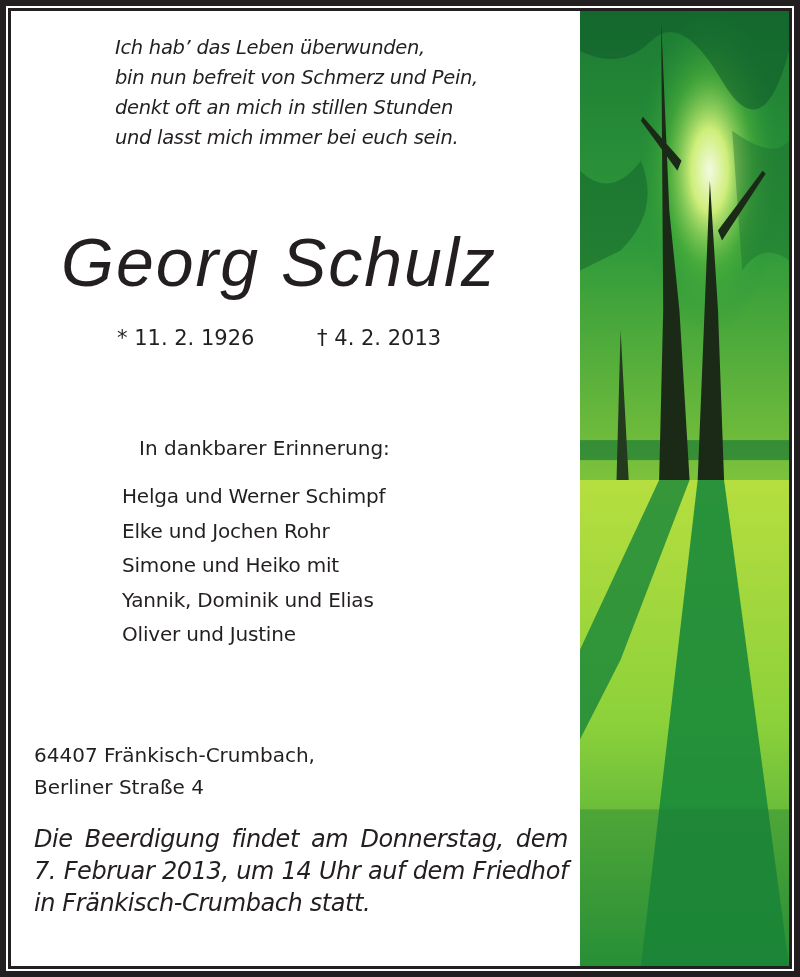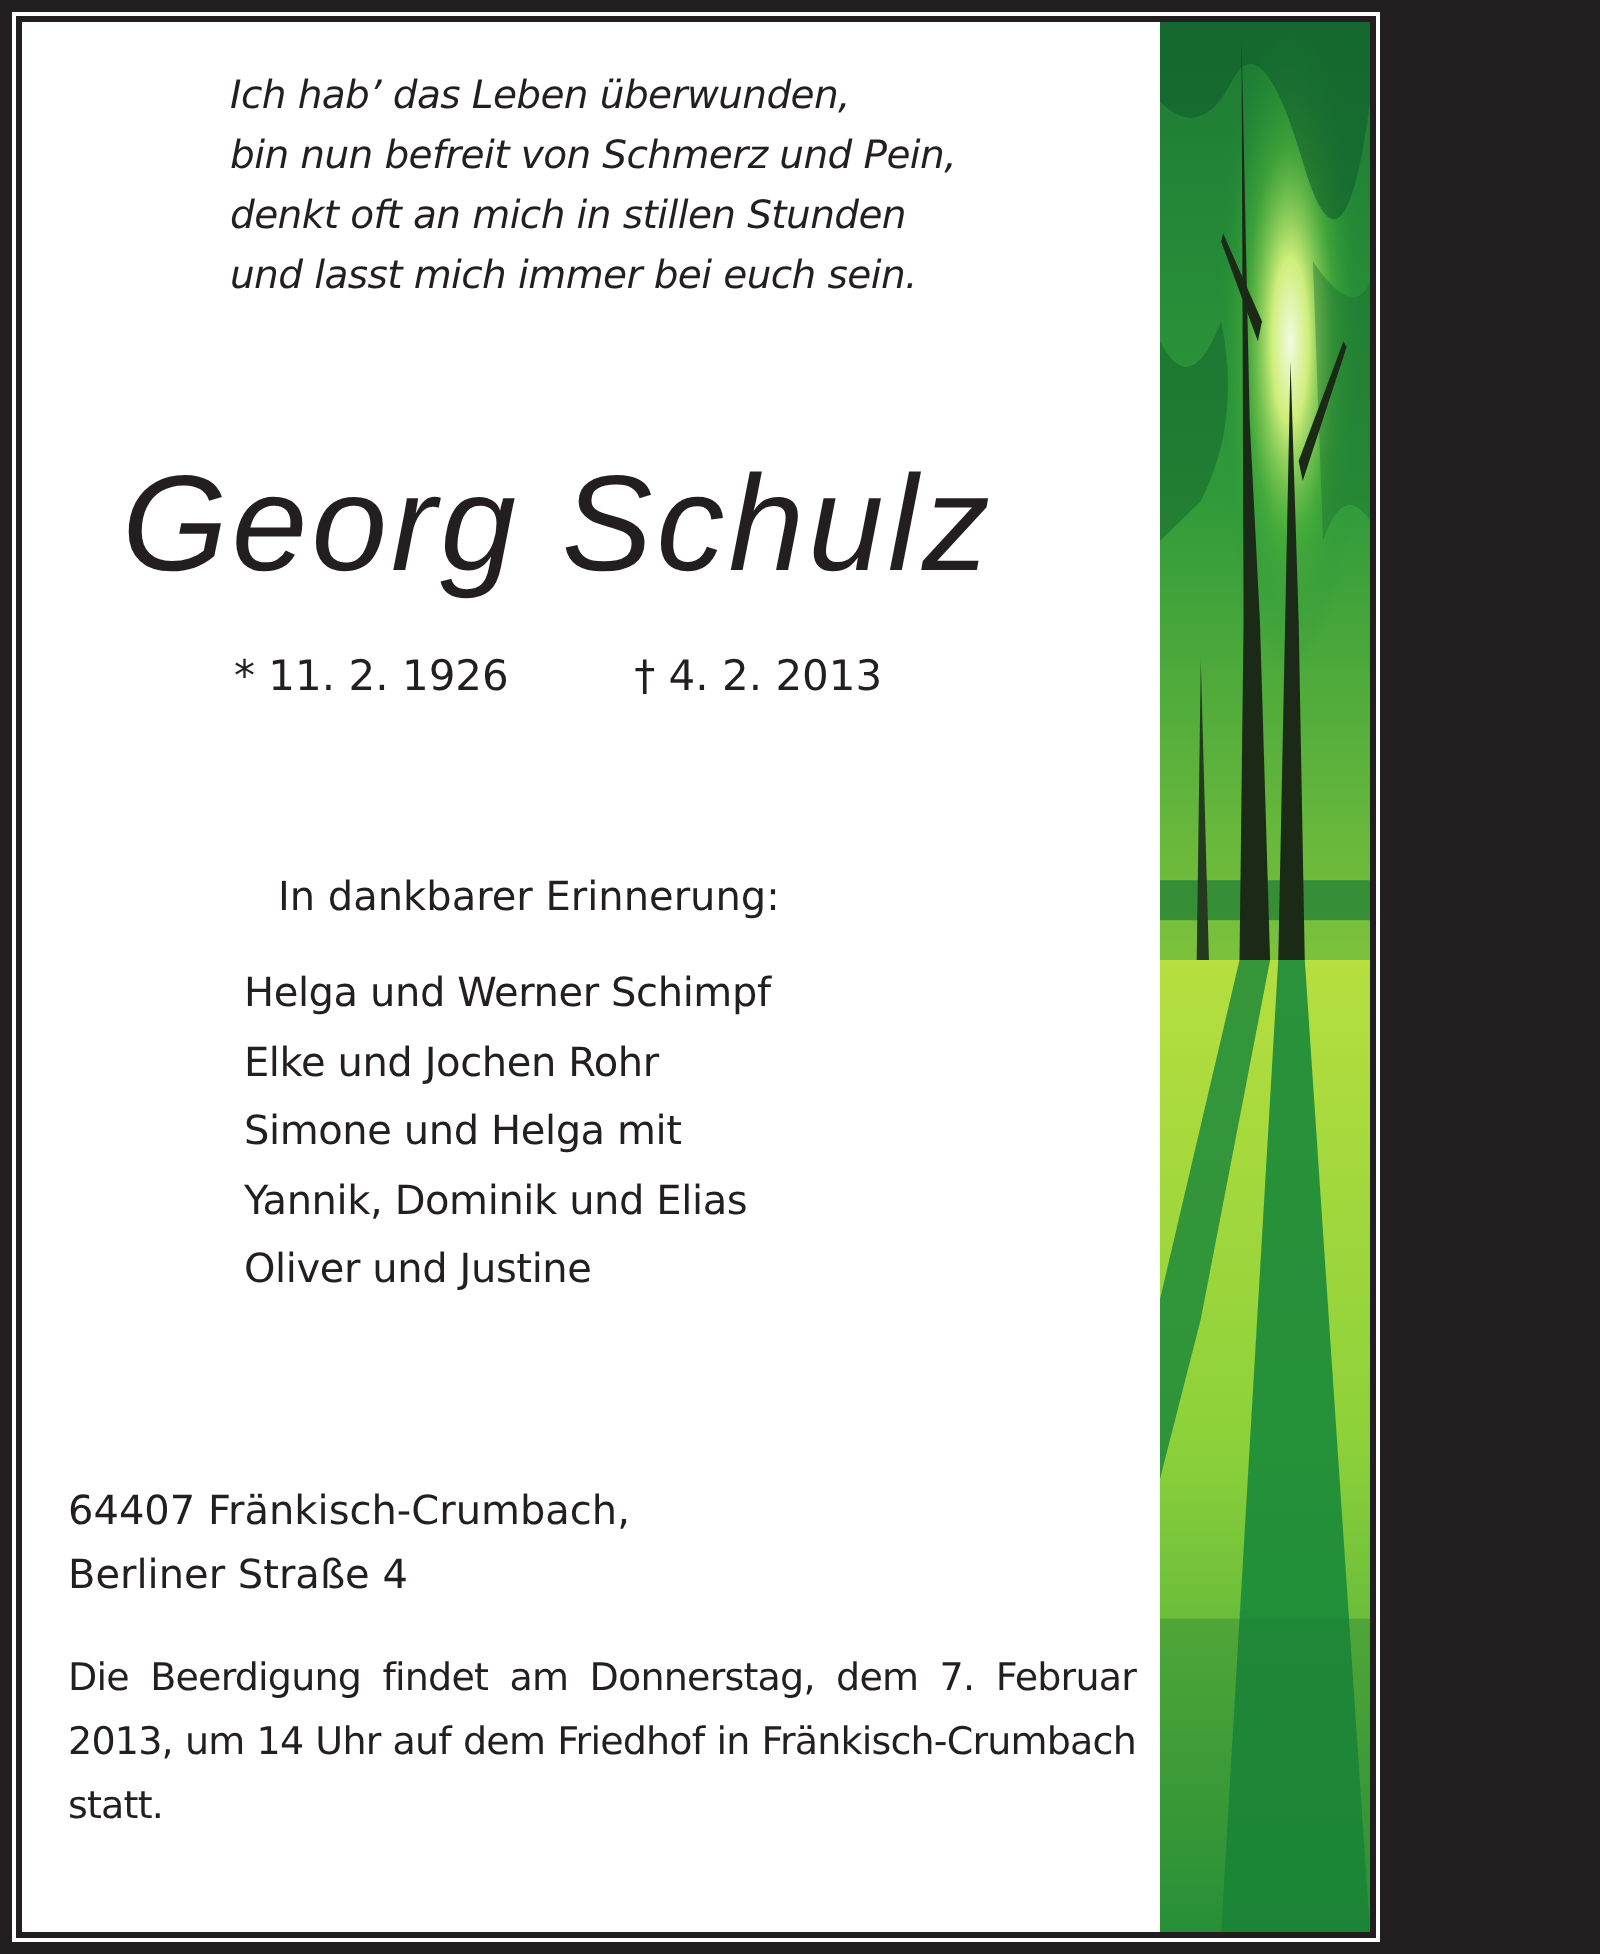--- a/index.html
+++ b/index.html
@@ -1,34 +1,34 @@
 <!DOCTYPE html>
 <html><head>
   <meta charset="utf-8">
   <style>
     html, body { margin: 0; padding: 0; }
     body { width: 800px; height: 977px; background: #231f20; position: relative; overflow: hidden; }
-    .frame-outer { position: absolute; left: 6px; top: 6px; width: 684px; height: 965px; background: #ffffff; }
+    .frame-outer { position: absolute; left: 6px; top: 6px; width: 788px; height: 965px; background: #ffffff; }
     .frame-inner { position: absolute; left: 2px; top: 2px; right: 2px; bottom: 2px; background: #231f20; }
     .card { position: absolute; left: 3px; top: 3px; right: 3px; bottom: 3px; background: #ffffff; overflow: hidden; }
     .photo { position: absolute; left: 569px; top: 0; right: 0; bottom: 0; overflow: hidden; }
     .photo svg { width: 100%; height: 100%; display: block; }
     .text-area { position: absolute; left: 0; top: 0; width: 569px; bottom: 0; color: #231f20; }
     .poem { position: absolute; left: 104px; top: 22px; font-family: "DejaVu Sans", sans-serif; font-style: italic; font-size: 19.5px; line-height: 30px; letter-spacing: -0.3px; }
     .poem div { white-space: nowrap; }
     .name { position: absolute; left: 50px; top: 216px; font-family: Liberation Sans, sans-serif; font-style: italic; font-weight: normal; font-size: 68px; letter-spacing: 2px; white-space: nowrap; line-height: 70px; }
     .dates { position: absolute; left: 106px; top: 315px; font-family: "DejaVu Sans", sans-serif; font-size: 21px; white-space: nowrap; }
     .dates span { display: inline-block; }
     .dates .death { margin-left: 56px; }
     .thanks-label { position: absolute; left: 111px; top: 425px; font-family: "DejaVu Sans", sans-serif; font-size: 20px; white-space: nowrap; margin-left: 17px; }
     .mourners { position: absolute; left: 111px; top: 468px; font-family: "DejaVu Sans", sans-serif; font-weight: normal; font-size: 20px; line-height: 34.5px; letter-spacing: -0.2px; }
     .mourners div { white-space: nowrap; }
     .address { position: absolute; left: 23px; top: 728px; font-family: "DejaVu Sans", sans-serif; font-size: 20px; line-height: 32px; }
     .address div { white-space: nowrap; }
-    .funeral { position: absolute; left: 23px; top: 812px; width: 534px; font-family: "DejaVu Sans", sans-serif; font-size: 19px; line-height: 32px; text-align: justify; text-align-last: left; letter-spacing: -0.4px; }
+    .funeral { position: absolute; left: 23px; top: 812px; width: 534px; font-family: "DejaVu Sans", sans-serif; font-size: 24px; line-height: 32px; text-align: justify; text-align-last: left; letter-spacing: -0.4px; font-style: italic; }
   </style>
 </head>
 <body>
 
 <div class="frame-outer">
   <div class="frame-inner">
     <div class="card">
 
       <div class="text-area">
         <div class="poem">
@@ -43,21 +43,21 @@
         <div class="dates">
           <span class="birth">* 11. 2. 1926</span>
           <span class="death">† 4. 2. 2013</span>
         </div>
 
         <div class="thanks-label">In dankbarer Erinnerung:</div>
 
         <div class="mourners">
           <div>Helga und Werner Schimpf</div>
           <div>Elke und Jochen Rohr</div>
-          <div>Simone und Helga mit</div>
+          <div>Simone und Heiko mit</div>
           <div>Yannik, Dominik und Elias</div>
           <div>Oliver und Justine</div>
         </div>
 
         <div class="address">
           <div>64407 Fränkisch-Crumbach,</div>
           <div>Berliner Straße 4</div>
         </div>
 
         <div class="funeral">Die Beerdigung findet am Donnerstag, dem 7. Februar 2013, um 14 Uhr auf dem Friedhof in Fränkisch-Crumbach statt.</div>

